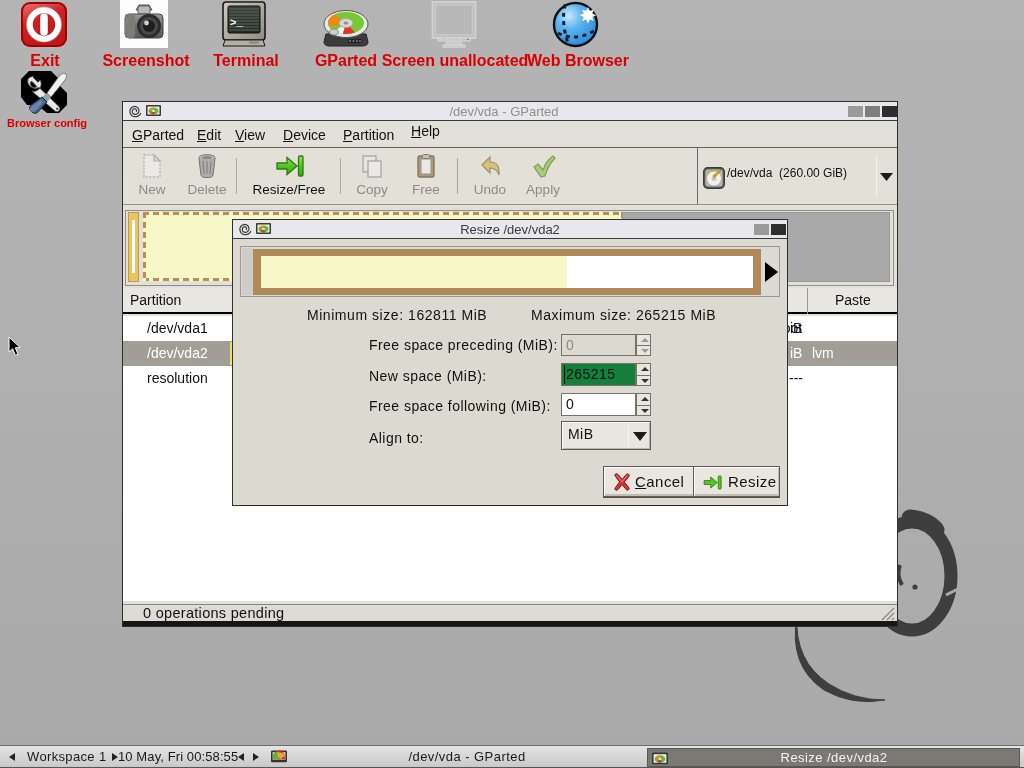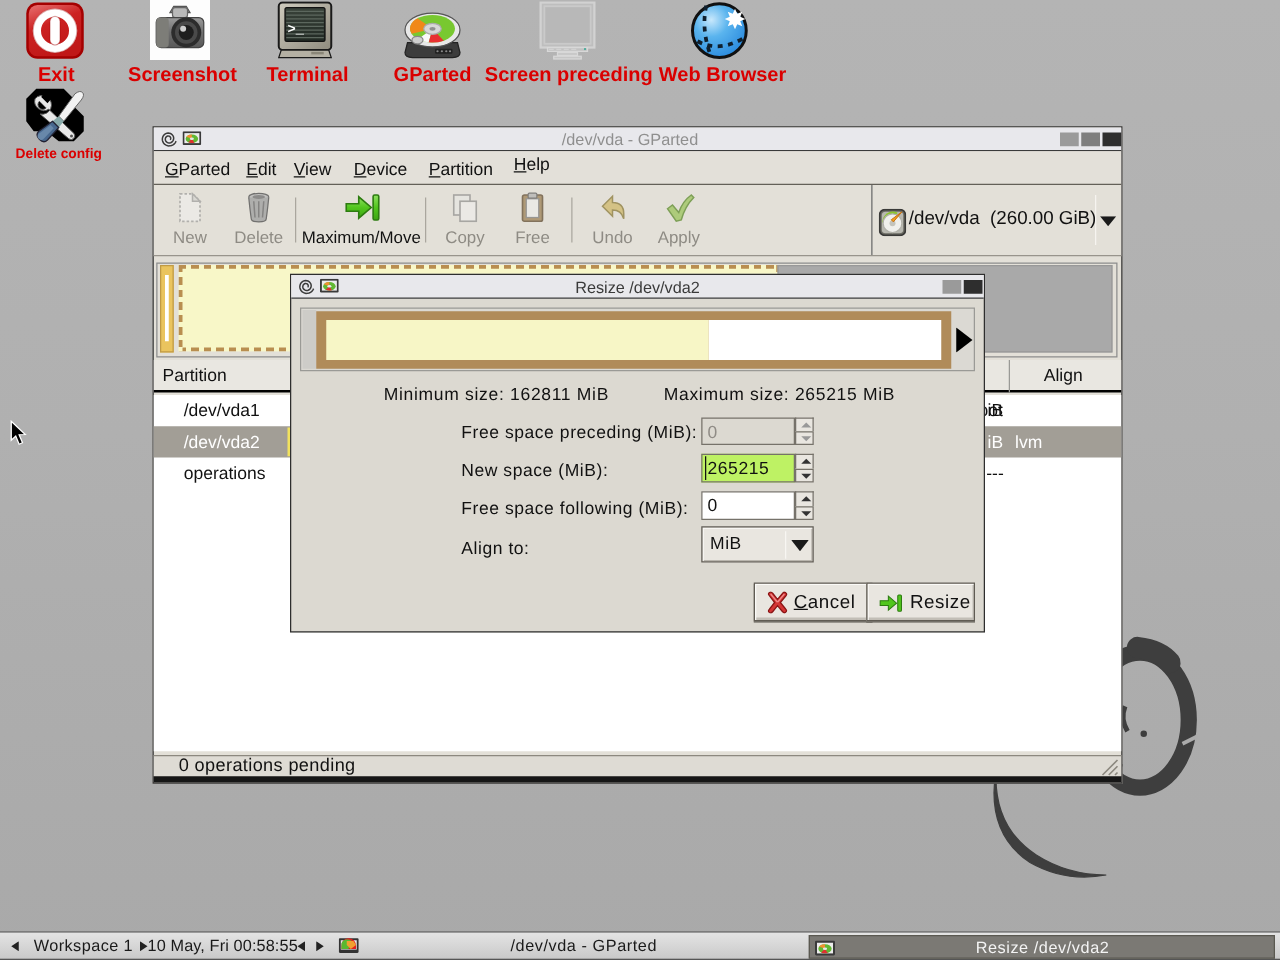--- a/index.html
+++ b/index.html
@@ -119,21 +119,21 @@
   <rect x="1.5" y="1" width="43" height="36" fill="#bebebe" stroke="#d2d2d2" stroke-width="1.8"></rect>
   <rect x="4.5" y="4" width="37" height="30" fill="#b8b8b8" stroke="#cacaca" stroke-width="1.4"></rect>
   <path d="M 7 37 h 32 v 3 h -32 z" fill="#c2c2c2" stroke="#d8d8d8"></path>
   <g stroke="#d2d2d2" stroke-width="1">
       <path d="M8 38.5h4M14 38.5h4M20 38.5h4M26 38.5h4"></path>
     </g>
   <rect x="15" y="41" width="16" height="2.4" fill="#c6c6c6" stroke="#d8d8d8"></rect>
   <rect x="12" y="44" width="22" height="2.2" fill="#c6c6c6" stroke="#d8d8d8"></rect>
   <circle cx="37" cy="38.2" r="0.9" fill="#4a9"></circle>
 </svg>
-<div class="lbl" style="left:455px;top:52px">Screen preceding</div>
+<div class="lbl" style="left:455px;top:52px">Screen unallocated</div>
 
 <svg class="abs" style="left:552px;top:1px" width="47" height="47" viewBox="0 0 47 47">
   <defs>
       <radialGradient id="glb" cx="0.35" cy="0.3" r="0.9">
     <stop offset="0" stop-color="#c8e8fc"></stop>
         <stop offset="0.35" stop-color="#5ab4ee"></stop>
         <stop offset="1" stop-color="#1a7cd8"></stop>
   </radialGradient>
     </defs>
   <circle cx="23.5" cy="23.5" r="21.5" fill="url(#glb)" stroke="#111" stroke-width="2.4"></circle>
@@ -148,21 +148,21 @@
 <svg class="abs" style="left:19px;top:69px" width="50" height="46" viewBox="0 0 50 46">
   <path d="M 10 2 h 22 l 8 8 v 6 l 8 8 v 12 l -8 8 h -12 l -10 -8 h -10 l -6 -8 v -18 z" fill="#000"></path>
   <path d="M 9 10 a 7.5 7.5 0 1 1 4 12.2 L 36 42 a 3 3 0 0 0 4.2 -4.2 L 20 18.4 A 7.5 7.5 0 0 1 9 10 z M 12.5 12 a 3.8 3.8 0 1 0 5.4 5.4 l -2.6 -2.6 z" fill="#e8e8e8" stroke="#555" stroke-width="0.8"></path>
   <path d="M 17 4 l 6 5 -4 4.5 -5 -5 z" fill="#000"></path>
   <circle cx="38.2" cy="39.8" r="1.2" fill="#555"></circle>
   <path d="M 41 6 q 4 -3 6 -1 q 2 2 -1 6 l -14 17 -4 -4 z" fill="#f2f2f2" stroke="#666" stroke-width="0.8"></path>
   <path d="M 28 24 l 4 4 -4 5 q -2 2 -4 0 l -1 -1 q -2 -2 0 -4 z" fill="#8aa"></path>
   <path d="M 23 28 l 5 5 -9 10 q -3 3 -6.5 -0.5 q -3.5 -3.5 -0.5 -6.5 z" fill="#48688e" stroke="#223" stroke-width="1"></path>
   <path d="M 21.5 31 l 2.5 2.5 -8 8.5 q -2 2 -4 0 q -2 -2 0 -4 z" fill="#6888aa"></path>
 </svg>
-<div class="lbl" style="left:47px;top:117px;font-size:11px">Delete config</div>
+<div class="lbl" style="left:47px;top:117px;font-size:11px">Browser config</div>
 
 <div class="abs" id="mainwin" style="left:122px;top:101px;width:776px;height:526px;background:#e3e0d8;border:1px solid #2e2e2e;">
 
   <div class="abs" style="left:0;top:0;width:774px;height:19px;background:#e8e8ec;border-bottom:1px solid #3a3a3a">
     <svg class="abs" style="left:5px;top:2px" width="14" height="14" viewBox="0 0 14 14">
       <path d="M 12.90 8.92 L 12.28 10.09 L 11.44 11.09 L 10.42 11.87 L 9.28 12.41 L 8.06 12.69 L 6.82 12.71 L 5.63 12.46 L 4.53 11.97 L 3.58 11.27 L 2.82 10.39 L 2.26 9.38 L 1.94 8.30 L 1.87 7.19 L 2.02 6.10 L 2.40 5.10 L 2.98 4.21 L 3.72 3.48 L 4.59 2.93 L 5.54 2.59 L 6.52 2.46 L 7.49 2.54 L 8.40 2.83 L 9.22 3.29 L 9.90 3.91 L 10.43 4.64 L 10.77 5.46 L 10.94 6.31 L 10.91 7.16 L 10.71 7.97 L 10.34 8.70 L 9.84 9.32 L 9.23 9.81 L 8.54 10.15 L 7.82 10.32 L 7.09 10.34 L 6.39 10.20 L 5.75 9.92 L 5.21 9.52 L 4.77 9.03 L 4.46 8.47 L 4.28 7.87 L 4.24 7.26 L 4.33 6.68 L 4.54 6.14 L 4.85 5.68 L 5.24 5.31 L 5.68 5.04 L 6.16 4.88 L 6.64 4.83 L 7.11 4.89 L 7.54 5.04 L 7.90 5.27 L 8.20 5.56 L 8.41 5.90 L 8.54 6.26 L 8.58 6.63 L 8.54 6.98 L 8.43 7.29 L 8.27 7.56 L 8.05 7.76" fill="none" stroke="#3c3c3c" stroke-width="1.2"></path>
     </svg>
     <svg class="abs" style="left:23px;top:3px" width="15" height="12" viewBox="0 0 15 12">
       <rect x="0" y="0" width="15" height="11" rx="1" fill="#3a3a3a"></rect>
       <rect x="1.5" y="1.5" width="12" height="8" fill="#ececec"></rect>
@@ -220,21 +220,21 @@
         <rect x="24.5" y="3" width="4.5" height="20" rx="1.2" fill="url(#rmg)"></rect>
       </g>
       <defs>
             <linearGradient id="rmg" x1="0" y1="0" x2="0" y2="1">
         <stop offset="0" stop-color="#8ee060"></stop>
               <stop offset="0.5" stop-color="#52c61e"></stop>
               <stop offset="1" stop-color="#3da512"></stop>
       </linearGradient>
           </defs>
     </svg>
-        <div class="tbl" style="color:#111">Maximum/Move</div>
+        <div class="tbl" style="color:#111">Resize/Free</div>
       </div>
 
     <div class="tbi" style="left:249px">
         <svg width="26" height="26" viewBox="0 0 26 26" style="opacity:.55">
       <rect x="4" y="3" width="13" height="16" fill="#e8e8e6" stroke="#777" stroke-width="1.3"></rect>
       <rect x="9" y="8" width="13" height="16" fill="#f2f2f0" stroke="#777" stroke-width="1.3"></rect>
     </svg>
         <div class="tbl">Copy</div>
       </div>
 
@@ -262,58 +262,58 @@
       </div>
 
     <svg class="abs" style="left:580px;top:19px" width="22" height="22" viewBox="0 0 22 22">
       <rect x="0.7" y="0.7" width="20.6" height="20.6" rx="4" fill="#6a6a62" stroke="#3a3a38" stroke-width="1.4"></rect>
       <rect x="2.4" y="2.4" width="17.2" height="17.2" rx="3" fill="#b8b8b0"></rect>
       <path d="M 3 11 a 8.5 8.5 0 0 1 12 -8 l -4 8.5 z" fill="#8cc62e"></path>
       <circle cx="11" cy="11.5" r="7.5" fill="#f0f0ec" stroke="#b0b0a8"></circle>
       <circle cx="11" cy="11.5" r="2.4" fill="#c4c4bc"></circle>
       <path d="M 18.5 2.5 l -6.8 8 -1.7 -1.7 z" fill="#f0a020" stroke="#c87010" stroke-width="0.8"></path>
     </svg>
-    <div class="abs" style="left:604px;top:18px;font-size:15px;color:#111;white-space:nowrap">/dev/vda&nbsp;&nbsp;(260.00 GiB)</div>
+    <div class="abs" style="left:604px;top:18px;font-size:12px;color:#111;white-space:nowrap">/dev/vda&nbsp;&nbsp;(260.00 GiB)</div>
     <div class="abs" style="left:753px;top:8px;width:1px;height:40px;background:#f6f4f0"></div>
     <svg class="abs" style="left:757px;top:25px" width="13" height="8">
         <path d="M0 0 h13 l-6.5 8 z" fill="#1a1a1a"></path>
       </svg>
   </div>
 
   <div class="abs" style="left:2px;top:108px;width:769px;height:76px;border:1px solid #8c8c8c;background:#e3e0d8">
     <div class="abs" style="left:2px;top:1px;width:11px;height:70px;background:#eac45e;border:1px solid #c09a45"></div>
     <div class="abs" style="left:6px;top:9px;width:3px;height:53px;background:#fff"></div>
     <div class="abs" style="left:17px;top:1px;width:481px;height:69px;background:#f8f7c8"></div>
     <div class="abs" style="left:17px;top:1px;width:481px;height:3px;background:repeating-linear-gradient(90deg,#b98e50 0 6px,#f8f7c8 6px 10px)"></div>
     <div class="abs" style="left:17px;top:67px;width:481px;height:3px;background:repeating-linear-gradient(90deg,#b98e50 0 6px,#f8f7c8 6px 10px)"></div>
     <div class="abs" style="left:17px;top:1px;width:3px;height:69px;background:repeating-linear-gradient(180deg,#b98e50 0 6px,#f8f7c8 6px 10px)"></div>
     <div class="abs" style="left:495px;top:1px;width:3px;height:69px;background:repeating-linear-gradient(180deg,#b98e50 0 6px,#f8f7c8 6px 10px)"></div>
     <div class="abs" style="left:496px;top:1px;width:268px;height:70px;background:#a9a9a9;border:1px solid #989898"></div>
   </div>
 
   <div class="abs" style="left:0;top:186px;width:774px;height:26px;background:#e9e7e1;border-bottom:2px solid #000;font-size:14px;color:#111">
     <span class="abs" style="left:7px;top:4px">Partition</span>
-    <span class="abs" style="left:712px;top:4px">Align</span>
+    <span class="abs" style="left:712px;top:4px">Paste</span>
     <div class="abs" style="left:684px;top:0;width:1px;height:26px;background:#9a9a96"></div>
   </div>
 
   <div class="abs" style="left:0;top:214px;width:774px;height:285px;background:#fff;font-size:14px;color:#111">
     <div class="abs" style="left:0;top:0;width:774px;height:25px">
       <span class="abs" style="left:24px;top:4px">/dev/vda1</span>
       <span class="abs" style="left:667px;top:4px">iB</span>
       <span class="abs" style="left:652px;top:4px">boot</span>
     </div>
     <div class="abs" style="left:0;top:25px;width:774px;height:25px;background:#a29e96;color:#fff">
       <span class="abs" style="left:24px;top:4px">/dev/vda2</span>
       <span class="abs" style="left:667px;top:4px">iB</span>
       <span class="abs" style="left:689px;top:4px">lvm</span>
       <div class="abs" style="left:107px;top:1px;width:3px;height:23px;background:#f2e25e"></div>
     </div>
     <div class="abs" style="left:0;top:50px;width:774px;height:25px">
-      <span class="abs" style="left:24px;top:4px">operations</span>
+      <span class="abs" style="left:24px;top:4px">resolution</span>
       <span class="abs" style="left:666px;top:4px">---</span>
     </div>
   </div>
 
   <div class="abs" style="left:0;top:502px;width:774px;height:17px;background:#dedbd4;border-top:1px solid #8c887f;font-size:14.5px;letter-spacing:0.3px;color:#111">
     <span class="abs" style="left:20px;top:0px">0 operations pending</span>
     <svg class="abs" style="right:2px;top:1px" width="15" height="15">
         <g stroke="#8c887f" stroke-width="1.3">
           <path d="M14 2 L2 14 M14 7 L7 14 M14 12 L12 14"></path>
         </g>
@@ -367,21 +367,21 @@
     <div class="abs" style="left:328px;top:114px;width:75px;height:22px;background:#dcd9d1;border:1px solid #76726a;color:#908c86;padding:2px 0 0 4px">0</div>
     <div class="spin dis" style="left:403px;top:114px">
         <div class="su">
           <i class="tu"></i>
         </div>
         <div class="sd">
           <i class="td"></i>
         </div>
       </div>
 
-    <div class="abs" style="left:328px;top:143px;width:75px;height:23px;background:#bef264;border:1px solid #76726a;color:#111;padding:2px 0 0 4px">265215</div>
+    <div class="abs" style="left:328px;top:143px;width:75px;height:23px;background:#15803d;border:1px solid #76726a;color:#111;padding:2px 0 0 4px">265215</div>
     <div class="abs" style="left:331px;top:145px;width:1px;height:19px;background:#111"></div>
     <div class="spin" style="left:403px;top:143px;height:23px">
         <div class="su">
           <i class="tu"></i>
         </div>
         <div class="sd">
           <i class="td"></i>
         </div>
       </div>
 

